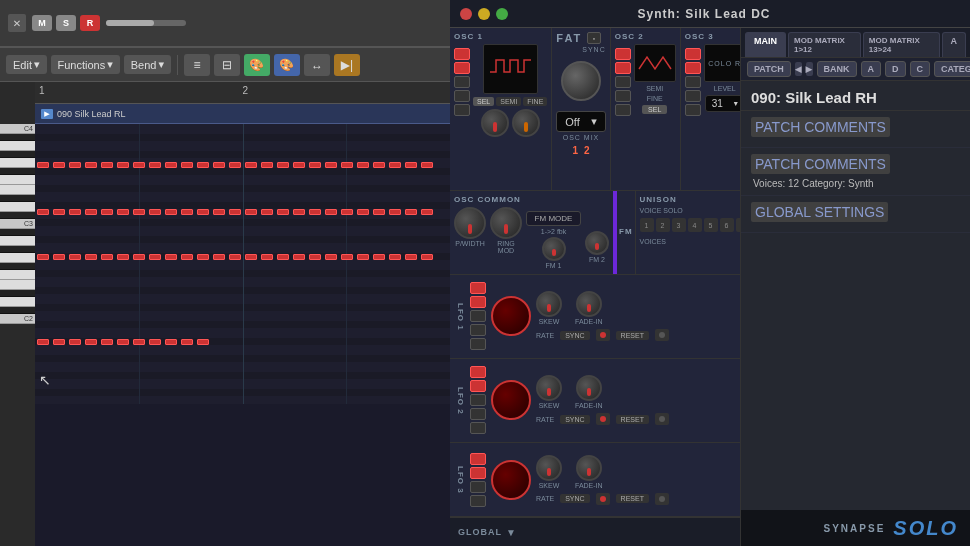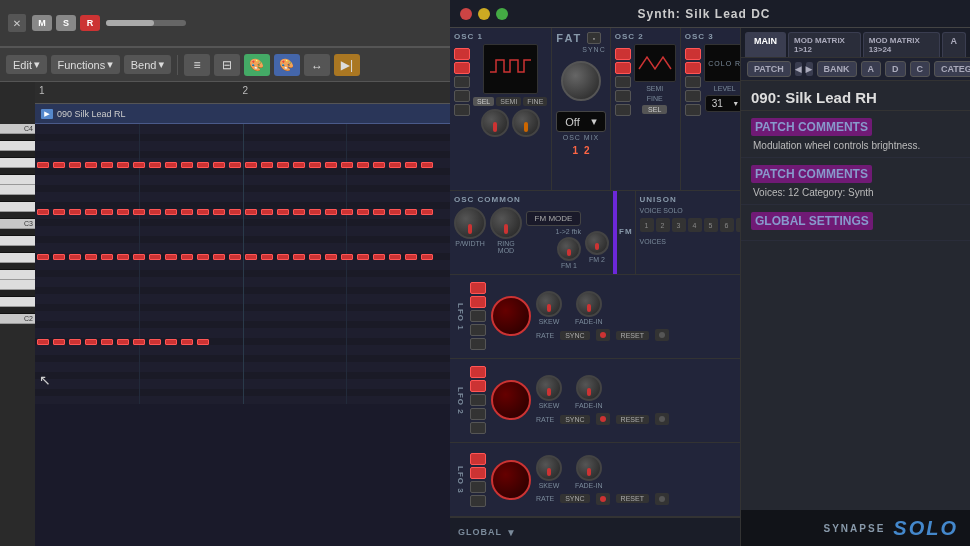--- a/index.html
+++ b/index.html
@@ -366,24 +366,24 @@
       border-bottom: 1px solid #333;
     }
 
     
     .patch-info-section {
       padding: 6px 10px;
       border-bottom: 1px solid #2a2d3a;
     }
 
     .patch-info-header {
-      font-size: 12px;
-      font-weight: bold;
+      font-size: 14px;
+      font-weight: normal;
       color: #8899cc;
-      background: #701a75;
+      background: #404040;
       padding: 2px 4px;
       border-radius: 2px;
       margin-bottom: 4px;
       display: inline-block;
     }
 
     .patch-info-text {
       font-size: 10px;
       color: #bbb;
       padding-left: 2px;
@@ -836,21 +836,21 @@
                   <div class="knob-inner"></div>
                 </div>
               <div class="knob-label">P/WIDTH</div>
             </div>
             <div class="knob-group">
               <div class="knob" style="width:32px;height:32px;">
                   <div class="knob-inner"></div>
                 </div>
               <div class="knob-label">RING MOD</div>
             </div>
-            <div style="display:flex;flex-direction:column;gap:2px;align-items:flex-end;padding-top:4px;">
+            <div style="display:flex;flex-direction:column;gap:2px;align-items:center;padding-top:4px;">
               <div style="background:#1a1a2a;border:1px solid #444;border-radius:3px;padding:2px 6px;font-size:8px;color:#aaa;cursor:pointer;min-width:55px;text-align:center;">FM MODE</div>
               <div style="font-size:7px;color:#7a8a9a;">1-&gt;2 fbk</div>
               <div class="knob-group">
                 <div class="knob" style="width:24px;height:24px;">
                     <div class="knob-inner" style="height:7px;"></div>
                   </div>
                 <div class="knob-label">FM 1</div>
               </div>
             </div>
             <div class="knob-group" style="padding-top:24px;">
@@ -1037,21 +1037,20 @@
         <div class="patch-btn">C</div>
         <div class="patch-btn">CATEGORY</div>
         <div style="flex:1;"></div>
 
       </div>
 
       <div class="patch-name">090: Silk Lead RH</div>
 
       <div class="patch-info-section">
         <div class="patch-info-header">PATCH COMMENTS</div>
-        <div class="patch-info-text">Modulation wheel controls brightness.</div>
       </div>
 
       <div class="patch-info-section">
         <div class="patch-info-header">PATCH COMMENTS</div>
         <div class="patch-info-text">Voices: 12   Category: Synth</div>
       </div>
 
       <div class="patch-info-section">
         <div class="patch-info-header">GLOBAL SETTINGS</div>
       </div>

